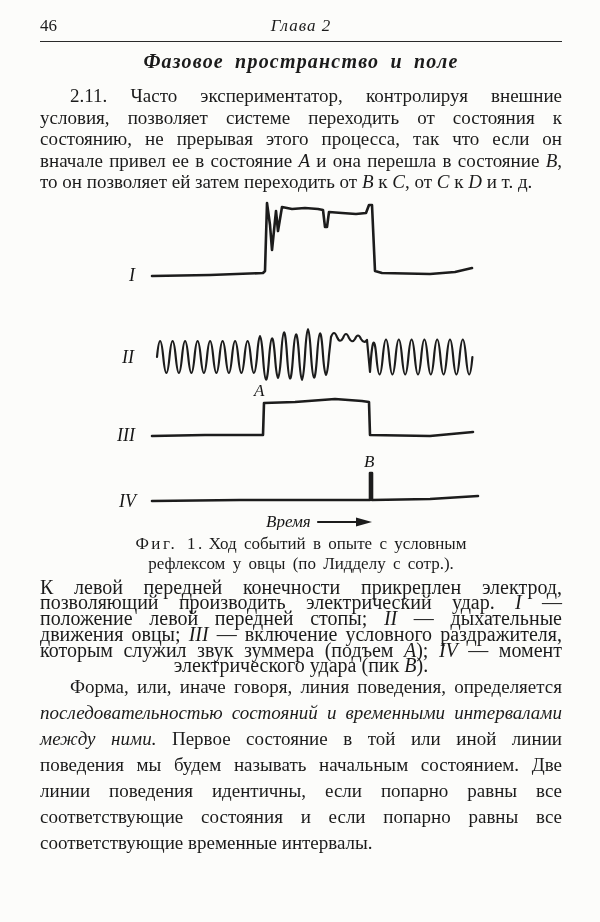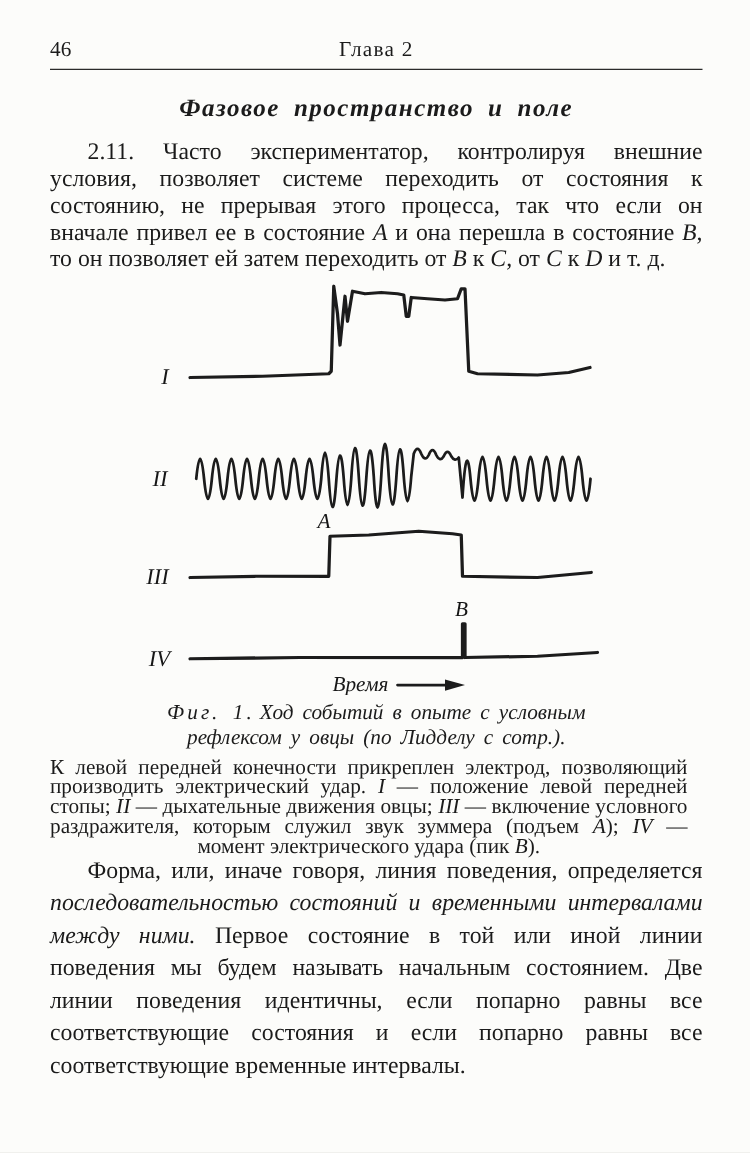--- a/index.html
+++ b/index.html
@@ -1,51 +1,51 @@
 <!DOCTYPE html>
 <html lang="ru"><head>
 <meta charset="utf-8">
 <style>
   html,body{margin:0;padding:0;background:#e8e8e4;}
   .page{
     width:600px;height:922px;box-sizing:border-box;
     margin:0 auto;background:#fcfcfa;color:#1b1b1b;
-    padding:30px 38px 0 40px;overflow:hidden;
+    padding:16px 38px 0 40px;overflow:hidden;
     font-family:"Liberation Serif","DejaVu Serif",serif;
     position:relative;
   }
   .hdr{position:relative;height:22px;font-size:17px;}
   .hdr .pgnum{position:absolute;left:0;top:0;}
-  .hdr .chap{position:absolute;left:0;right:0;text-align:center;letter-spacing:1px;}
+  .hdr .chap{position:absolute;left:0;right:0;text-align:center;font-style:italic;letter-spacing:1px;}
   .hdr-rule{border:0;border-top:1.6px solid #2a2a2a;margin:3px 0 0 0;}
   .sec-title{
     text-align:center;font-weight:700;font-style:italic;
-    font-size:20px;letter-spacing:1.2px;word-spacing:5px;margin-top:20px;
+    font-size:20px;letter-spacing:1.2px;word-spacing:5px;margin-top:8px;
   }
   .para{
     font-size:19px;line-height:21.5px;text-align:justify;
     text-indent:30px;margin:12px 0 0 0;
   }
   .para2{line-height:26px;margin-top:0;}
   .b{font-weight:400;}
   .i{font-style:italic;}
   .fig-wrap{margin:2px 0 0 0;}
   .fig-svg{display:block;margin-left:55px;}
   .trace{fill:none;stroke:#1c1c1c;stroke-width:2.6;stroke-linecap:round;stroke-linejoin:round;}
   .thin{stroke-width:2.2;}
   .svg-label{font-family:"Liberation Serif","DejaVu Serif",serif;font-style:italic;font-size:18px;fill:#161616;}
   .svg-small{font-size:17px;}
   .fig-caption{
     text-align:center;font-size:17px;line-height:20px;
-    max-width:352px;margin:4px auto 0 auto;word-spacing:3px;font-style:italic;
+    max-width:352px;margin:4px auto 0 auto;word-spacing:3px;
   }
   .fig-caption .figno{letter-spacing:2.5px;margin-right:4px;}
   .note{
-    font-size:17px;line-height:15.8px;text-align:justify;
-    text-align-last:center;margin:6px 12px 0 0;
+    font-size:20px;line-height:15.8px;text-align:justify;
+    text-align-last:center;margin:6px 0 0 0;
   }
   [data-name]{}
 </style>
 </head>
 <body>
 
 <div class="page" data-name="book-page">
 
   <div class="hdr" data-name="running-header">
     <span class="pgnum" data-name="page-number">46</span>

